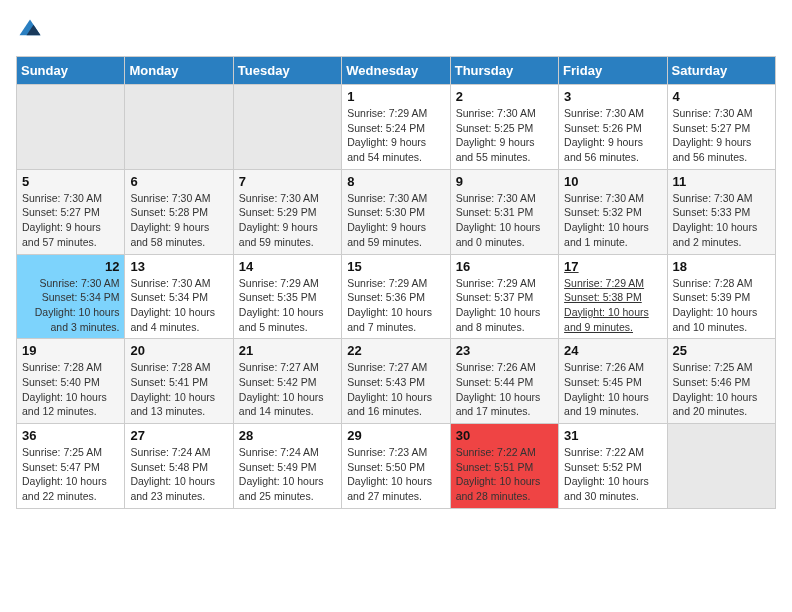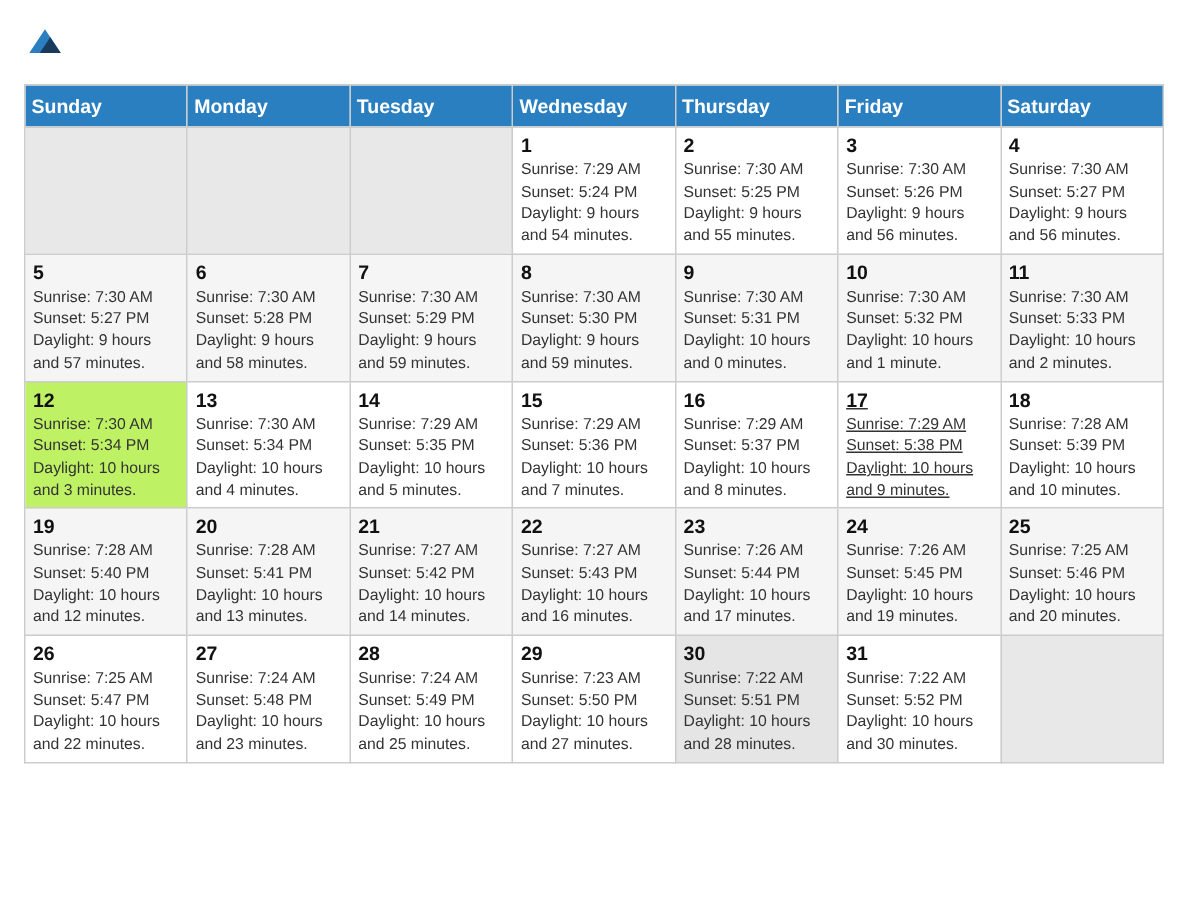--- a/index.html
+++ b/index.html
@@ -191,21 +191,21 @@
         </td>
         <td style="background: rgb(245, 245, 245);">
           <div class="day-num">11</div>
           <div class="day-info" style="white-space: pre-line;">Sunrise: 7:30 AM
 Sunset: 5:33 PM
 Daylight: 10 hours
 and 2 minutes.</div>
         </td>
       </tr>
       <tr>
-        <td style="background: #bef264;">
+        <td style="background: #7dd3fc; text-align: right;">
           <div class="day-num">12</div>
           <div class="day-info" style="white-space: pre-line;">Sunrise: 7:30 AM
 Sunset: 5:34 PM
 Daylight: 10 hours
 and 3 minutes.</div>
         </td>
         <td style="background: rgb(255, 255, 255);">
           <div class="day-num">13</div>
           <div class="day-info" style="white-space: pre-line;">Sunrise: 7:30 AM
 Sunset: 5:34 PM
@@ -294,21 +294,21 @@
         <td style="background: rgb(245, 245, 245);">
           <div class="day-num">25</div>
           <div class="day-info" style="white-space: pre-line;">Sunrise: 7:25 AM
 Sunset: 5:46 PM
 Daylight: 10 hours
 and 20 minutes.</div>
         </td>
       </tr>
       <tr>
         <td style="background: rgb(255, 255, 255);">
-          <div class="day-num">26</div>
+          <div class="day-num">36</div>
           <div class="day-info" style="white-space: pre-line;">Sunrise: 7:25 AM
 Sunset: 5:47 PM
 Daylight: 10 hours
 and 22 minutes.</div>
         </td>
         <td style="background: rgb(255, 255, 255);">
           <div class="day-num">27</div>
           <div class="day-info" style="white-space: pre-line;">Sunrise: 7:24 AM
 Sunset: 5:48 PM
 Daylight: 10 hours
@@ -321,21 +321,21 @@
 Daylight: 10 hours
 and 25 minutes.</div>
         </td>
         <td style="background: rgb(255, 255, 255);">
           <div class="day-num">29</div>
           <div class="day-info" style="white-space: pre-line;">Sunrise: 7:23 AM
 Sunset: 5:50 PM
 Daylight: 10 hours
 and 27 minutes.</div>
         </td>
-        <td style="background: #e5e5e5; margin-left: 15px;">
+        <td style="background: #ef4444; margin-left: 15px;">
           <div class="day-num">30</div>
           <div class="day-info" style="white-space: pre-line;">Sunrise: 7:22 AM
 Sunset: 5:51 PM
 Daylight: 10 hours
 and 28 minutes.</div>
         </td>
         <td style="background: rgb(255, 255, 255);">
           <div class="day-num">31</div>
           <div class="day-info" style="white-space: pre-line;">Sunrise: 7:22 AM
 Sunset: 5:52 PM

